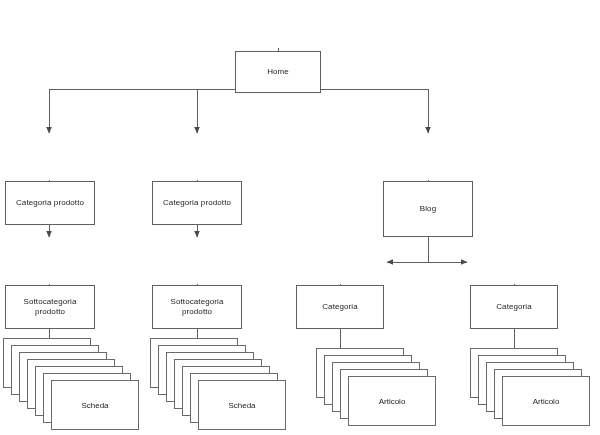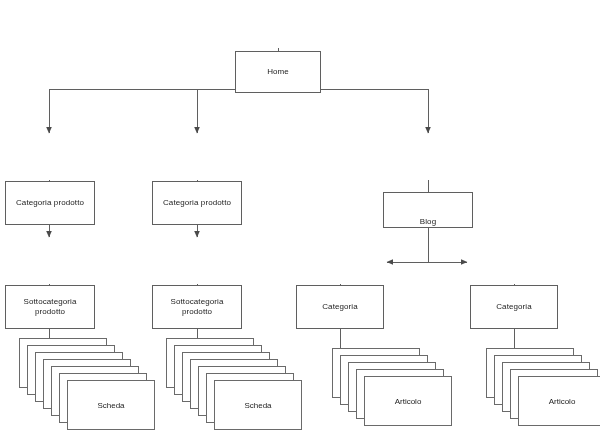--- a/index.html
+++ b/index.html
@@ -47,21 +47,20 @@
   }
   .stack {
     position: absolute;
     z-index: 6;
   }
   .stack .card {
     position: absolute;
     box-sizing: border-box;
     background: #ffffff;
     border: 1px solid #6a6a6a;
-    margin-left: 16px;
   }
   .stack .card.front {
     display: flex;
     align-items: center;
     justify-content: center;
     text-align: center;
     color: #1c1c1c;
     font-size: 8px;
   }
 </style>
@@ -104,21 +103,21 @@
   <div id="nodes-layer">
       <div class="node" style="left: 235px; top: 6px; width: 86px; height: 42px;">
         <span class="label">Home</span>
       </div>
       <div class="node" style="left: 5px; top: 136px; width: 90px; height: 44px;">
         <span class="label">Categoria prodotto</span>
       </div>
       <div class="node" style="left: 152px; top: 136px; width: 90px; height: 44px;">
         <span class="label">Categoria prodotto</span>
       </div>
-      <div class="node" style="left: 383px; top: 147px; width: 90px; height: 36px; align-items: flex-end;">
+      <div class="node" style="left: 383px; top: 136px; width: 90px; height: 56px;">
         <span class="label">Blog</span>
       </div>
       <div class="node" style="left: 5px; top: 240px; width: 90px; height: 44px;">
         <span class="label">Sottocategoria
 prodotto</span>
       </div>
       <div class="node" style="left: 152px; top: 240px; width: 90px; height: 44px;">
         <span class="label">Sottocategoria
 prodotto</span>
       </div>

